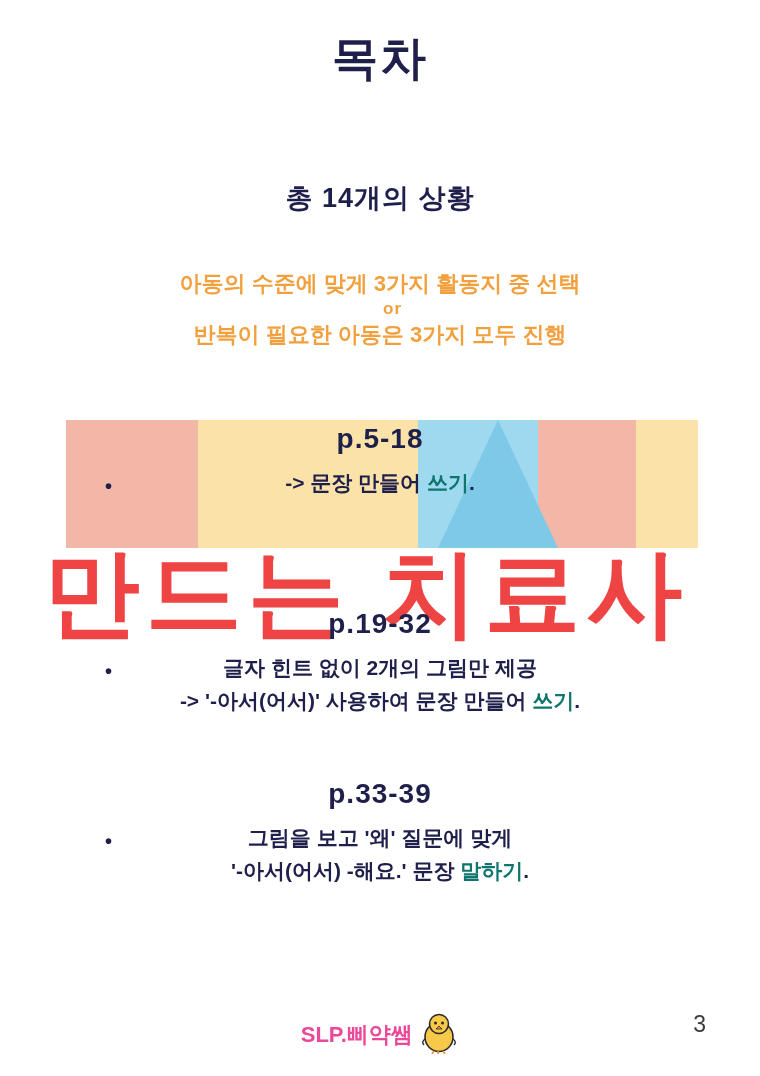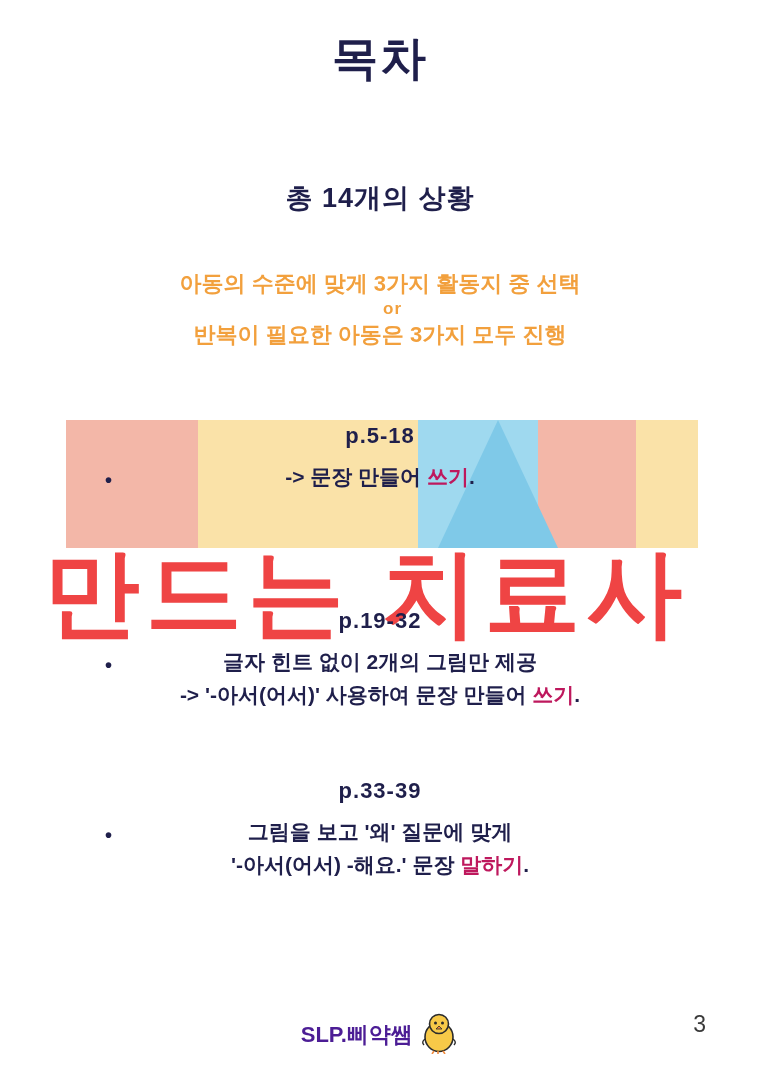--- a/index.html
+++ b/index.html
@@ -103,41 +103,41 @@
     padding-left: 25px;
   }
 
   .section {
     position: absolute;
     left: 0;
     width: 760px;
     text-align: center;
   }
   .sec-range {
-    font-size: 22px;
+    font-size: 28px;
     font-weight: bold;
     color: #1f1f4b;
     letter-spacing: 1px;
     margin-bottom: 12px;
   }
   .sec-body {
     position: relative;
     font-size: 21px;
     font-weight: bold;
     color: #1f1f4b;
     line-height: 1.55;
   }
   .bullet {
     position: absolute;
     font-size: 20px;
     color: #1f1f4b;
     line-height: 1;
   }
   .hl-red {
-    color: #be185d;
+    color: #0f766e;
   }
 
   .sec1 { top: 423px; }
   .sec2 { top: 608px; }
   .sec3 { top: 778px; }
 
   .sec1 .bullet { left: 105px; top: 9px; }
   .sec2 .bullet { left: 105px; top: 9px; }
   .sec3 .bullet { left: 105px; top: 9px; }
 
@@ -150,21 +150,21 @@
     text-align: center;
     z-index: 3;
   }
   .logo-wrap {
     display: inline-block;
     position: relative;
   }
   .logo-text {
     font-size: 22px;
     font-weight: bold;
-    color: #4c1d95;
+    color: #ec4899;
     letter-spacing: 0px;
     vertical-align: middle;
   }
   .chick {
     display: inline-block;
     vertical-align: middle;
     margin-left: 2px;
   }
 
   .page-number {

